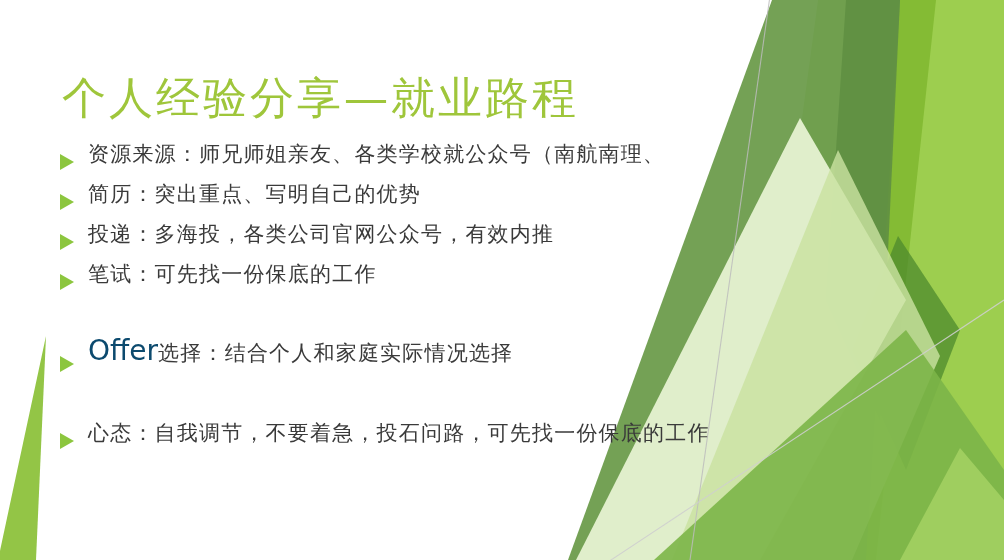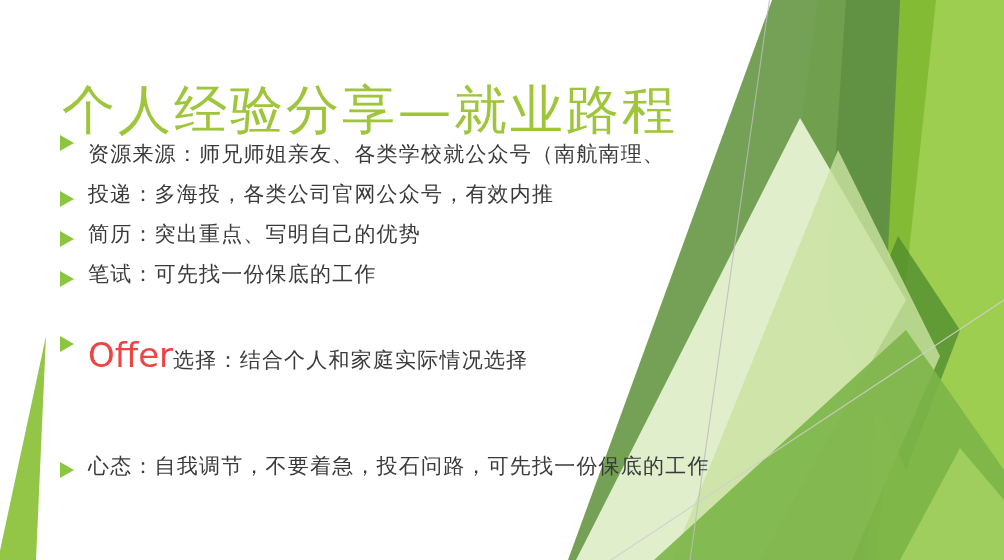--- a/index.html
+++ b/index.html
@@ -27,45 +27,45 @@
     position: absolute;
     inset: 0;
     z-index: 5;
   }
 
   
   .slide-title {
     position: absolute;
     left: 62px;
     top: 44px;
-    font-size: 53px;
+    font-size: 44px;
     line-height: 1.15;
     letter-spacing: 3px;
     color: #9FC63B;
     font-family: "DejaVu Serif", "Liberation Serif", serif;
     font-weight: 400;
     white-space: nowrap;
   }
 
   
   .bullets {
     position: absolute;
     left: 60px;
     top: 108px;
     width: 800px;
   }
   .bullet-row {
     position: relative;
     display: flex;
-    align-items: center;
+    align-items: flex-end;
     margin-bottom: 9px;
     min-height: 30px;
   }
   .bullet-row.spaced-above {
-    margin-top: 70px;
+    margin-top: 46px;
   }
   .bullet-marker {
     flex: 0 0 auto;
     width: 14px;
     height: 16px;
     margin-top: 8px;
     margin-right: 14px;
   }
   .bullet-marker svg { display: block; }
   .bullet-text {
@@ -77,23 +77,23 @@
     font-family: "DejaVu Serif", "Liberation Serif", serif;
     font-weight: 400;
     white-space: pre-line;
   }
   .bullet-text .wrap2 {
     display: block;
     padding-left: 122px;
   }
   .bullet-text .latin-lead {
     font-family: "DejaVu Sans", "Liberation Sans", sans-serif;
-    font-size: 34px;
+    font-size: 28px;
     letter-spacing: 0px;
-    color: #ef4444;
+    color: #0c4a6e;
   }
 </style>
 </head>
 <body>
 
 <div id="slide">
 
   <svg id="bg-art" viewBox="0 0 1004 560" width="1004" height="560" preserveAspectRatio="none">
 
     <polygon points="46,336 -2,560 36,560" fill="#93C546"></polygon>
@@ -139,30 +139,30 @@
           <span>资源来源：师兄师姐亲友、各类学校就公众号（南航南理、</span>
         </span>
       </div>
 
       <div class="bullet-row">
         <span class="bullet-marker">
           <svg viewBox="0 0 14 16" width="14" height="16">
               <polygon points="0,0 14,8 0,16" fill="#8CC63E"></polygon>
             </svg>
         </span>
-        <span class="bullet-text">投递：多海投，各类公司官网公众号，有效内推</span>
+        <span class="bullet-text">简历：突出重点、写明自己的优势</span>
       </div>
 
       <div class="bullet-row">
         <span class="bullet-marker">
           <svg viewBox="0 0 14 16" width="14" height="16">
               <polygon points="0,0 14,8 0,16" fill="#8CC63E"></polygon>
             </svg>
         </span>
-        <span class="bullet-text">简历：突出重点、写明自己的优势</span>
+        <span class="bullet-text">投递：多海投，各类公司官网公众号，有效内推</span>
       </div>
 
       <div class="bullet-row">
         <span class="bullet-marker">
           <svg viewBox="0 0 14 16" width="14" height="16">
               <polygon points="0,0 14,8 0,16" fill="#8CC63E"></polygon>
             </svg>
         </span>
         <span class="bullet-text">笔试：可先找一份保底的工作</span>
       </div>

